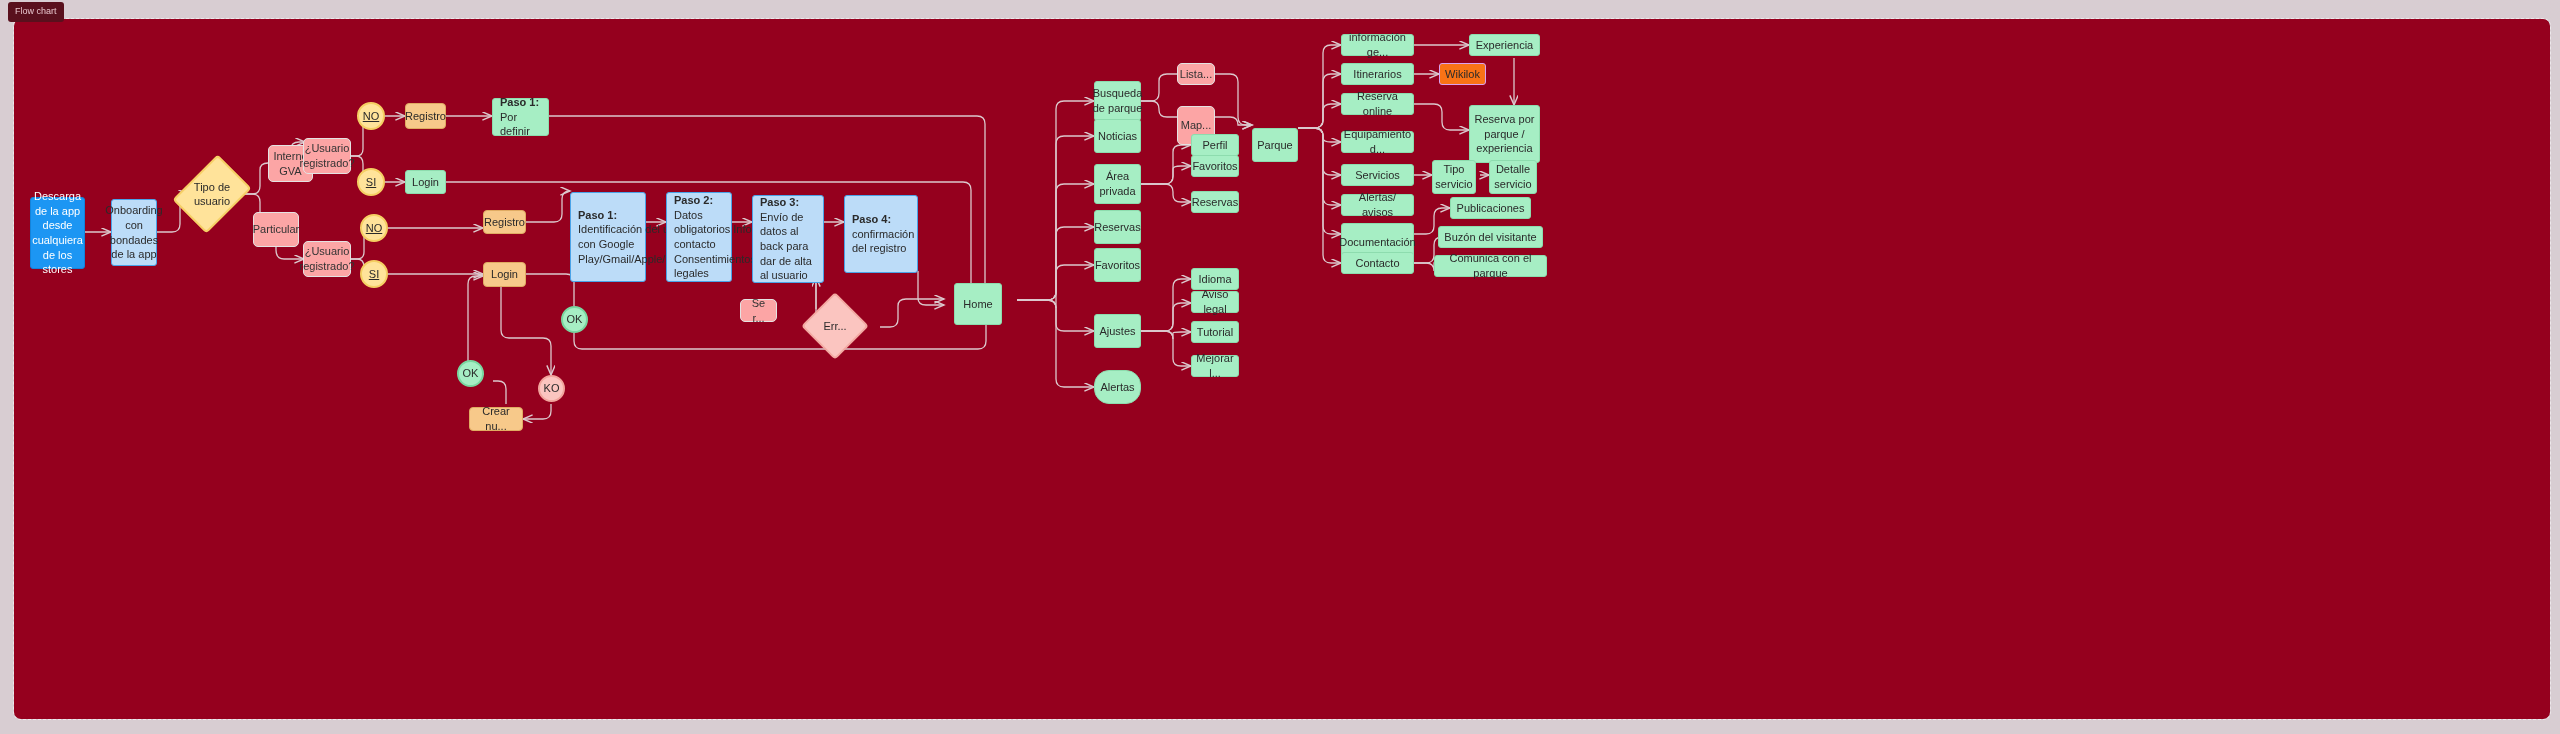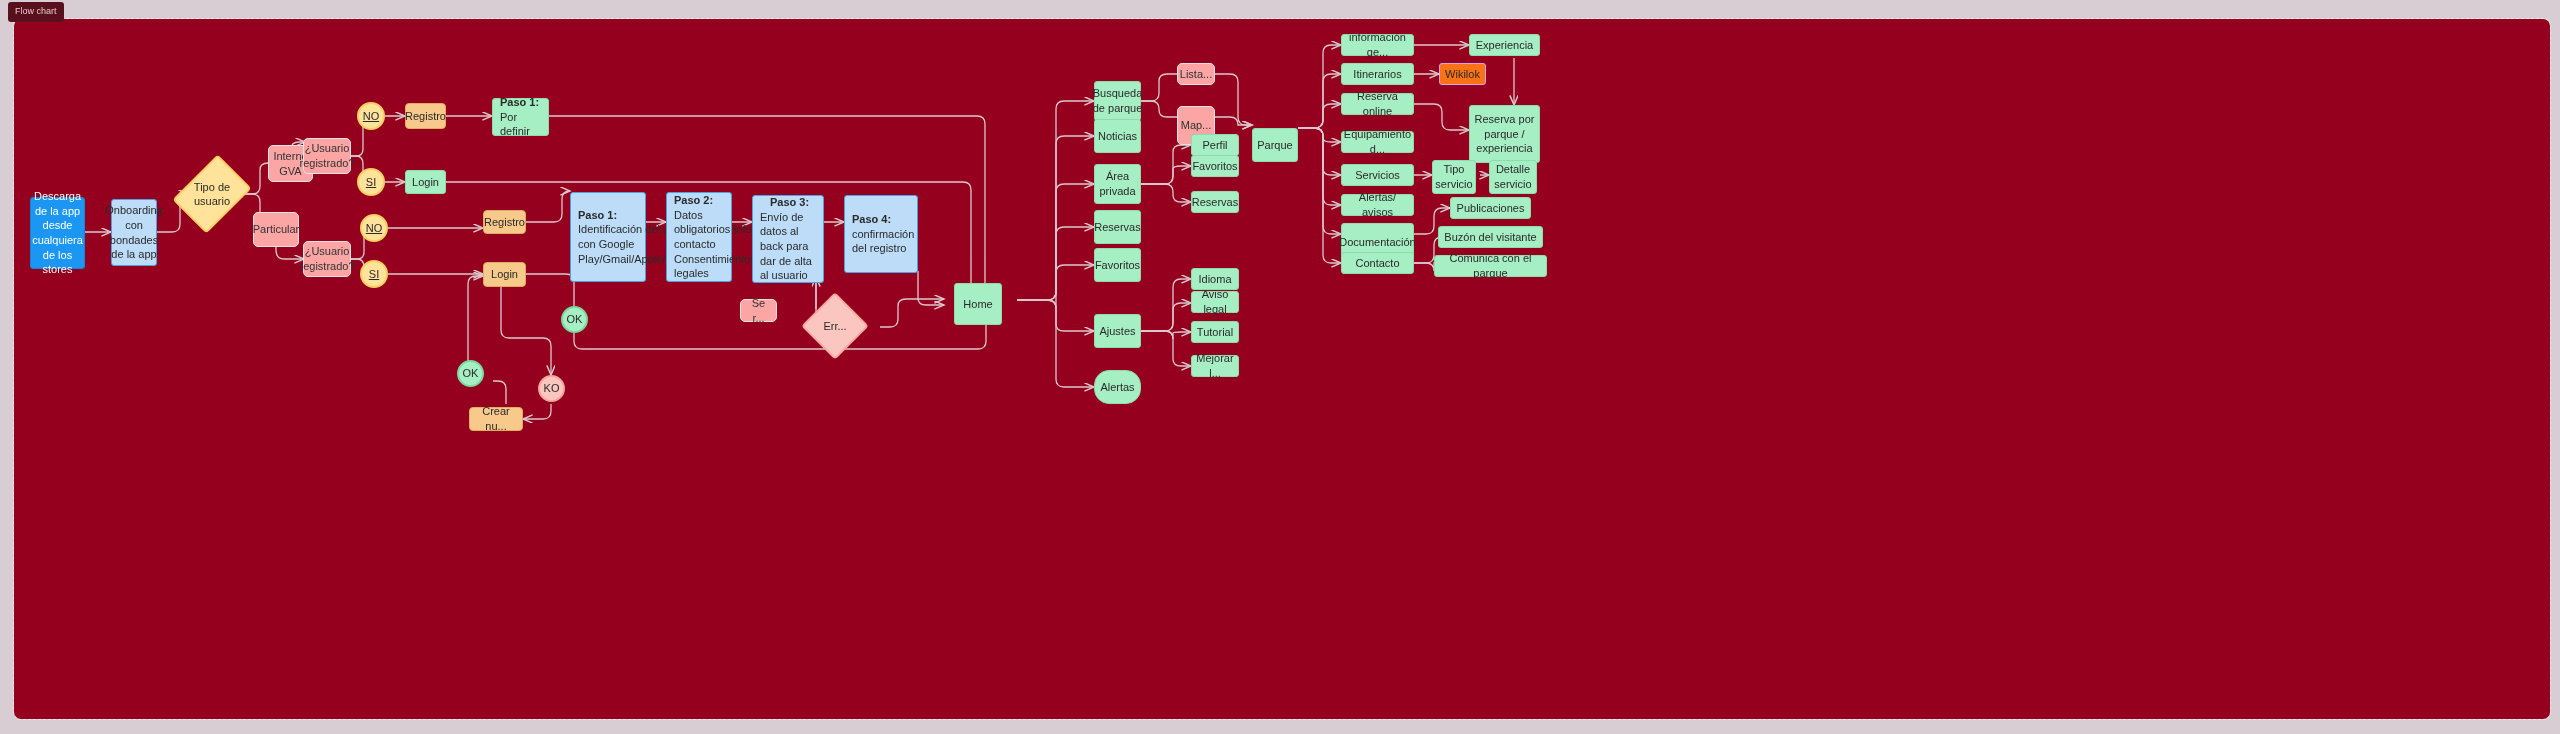--- a/index.html
+++ b/index.html
@@ -261,21 +261,21 @@
     <div class="node n-lblue lft" style="left:556px;top:173px;width:76px;height:90px;flex-direction:column;justify-content:center;align-items:flex-start;">
       <span class="bold-line">Paso 1:</span>
       <span>Identificación del usuario con Google Play/Gmail/Apple/Facebook</span>
     </div>
 
     <div class="node n-lblue lft" style="left:652px;top:173px;width:66px;height:90px;flex-direction:column;justify-content:center;align-items:flex-start;">
       <span class="bold-line">Paso 2:</span>
       <span>Datos obligatorios Info contacto Consentimientos legales</span>
     </div>
 
-    <div class="node n-lblue lft" style="left:738px;top:176px;width:72px;height:88px;flex-direction:column;justify-content:center;align-items:center;">
+    <div class="node n-lblue lft" style="left:738px;top:176px;width:72px;height:88px;flex-direction:column;justify-content:center;align-items:flex-start;">
       <span class="bold-line">Paso 3:</span>
       <span>Envío de datos al back para dar de alta al usuario</span>
     </div>
 
     <div class="node n-lblue lft" style="left:830px;top:176px;width:74px;height:78px;flex-direction:column;justify-content:center;align-items:flex-start;">
       <span class="bold-line">Paso 4:</span>
       <span>confirmación del registro</span>
     </div>
 
     <div class="node circ c-green" style="left:547px;top:287px;width:27px;height:27px;">

